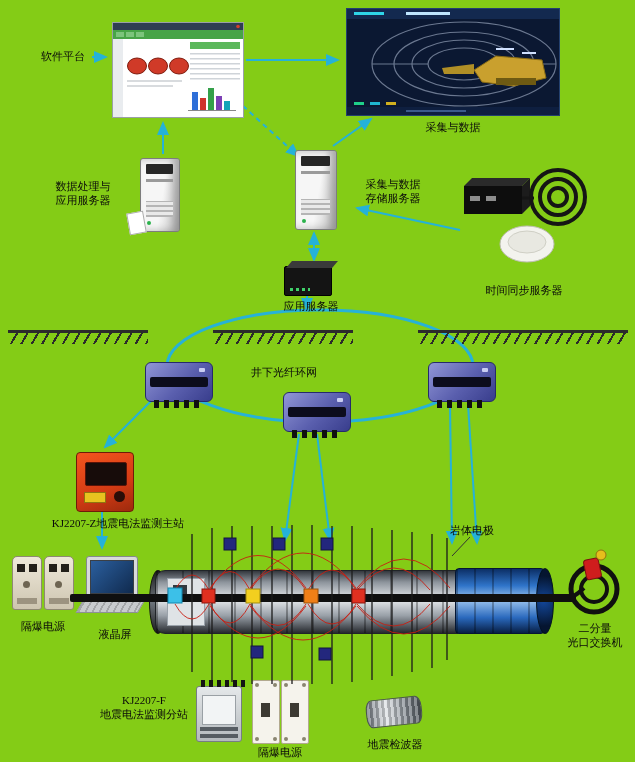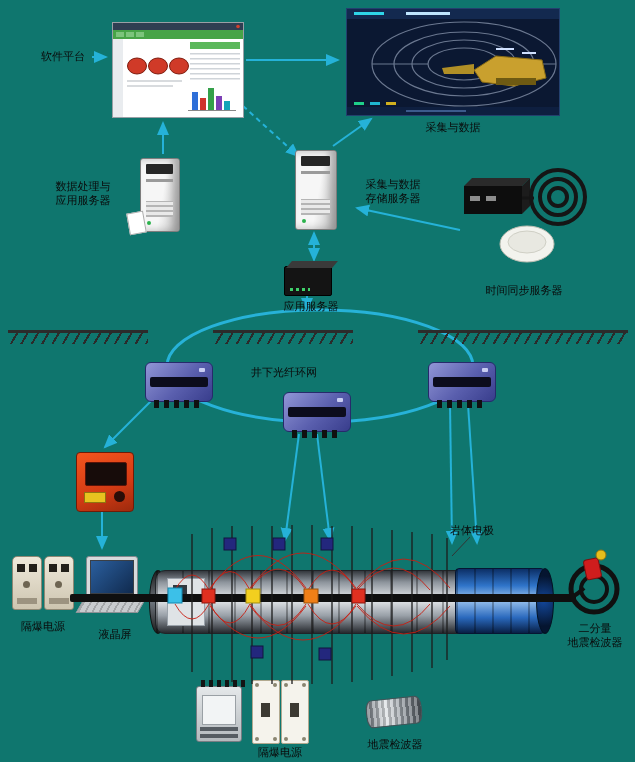--- a/index.html
+++ b/index.html
@@ -1,16 +1,16 @@
 <!DOCTYPE html>
 <html><head>
 <meta charset="utf-8">
 <style>
   html,body{margin:0;padding:0;background:#fff;}
-  #scene{position:relative;width:635px;height:762px;background:#0f766e;overflow:hidden;
+  #scene{position:relative;width:635px;height:762px;background:#84cc16;overflow:hidden;
          font-family:Liberation Serif, serif;}
   .abs{position:absolute;}
   .lbl{position:absolute;font-size:11px;line-height:1.25;color:#0a0a0a;
        white-space:pre-line;text-align:center;}
   
   .hatch{position:absolute;top:330px;height:11px;border-top:3px solid #2b2b2b;
          background:repeating-linear-gradient(120deg,transparent 0 7px,#2b2b2b 7px 9px);}
   
   .server{position:absolute;background:linear-gradient(100deg,#f6f6f6 55%,#c3c3c3);
           border:1px solid #7d7d7d;border-radius:3px;box-shadow:inset -6px 0 8px rgba(0,0,0,.25);}
@@ -362,21 +362,24 @@
 
   <div class="lbl" style="left:34px;top:50px;width:58px;">软件平台</div>
   <div class="lbl" style="left:408px;top:121px;width:90px;">采集与数据</div>
   <div class="lbl" style="left:50px;top:180px;width:66px;">数据处理与
 应用服务器</div>
   <div class="lbl" style="left:360px;top:178px;width:66px;">采集与数据
 存储服务器</div>
   <div class="lbl" style="left:474px;top:284px;width:100px;">时间同步服务器</div>
   <div class="lbl" style="left:276px;top:300px;width:70px;">应用服务器</div>
   <div class="lbl" style="left:242px;top:366px;width:84px;">井下光纤环网</div>
+  <div class="lbl" style="left:30px;top:517px;width:176px;">KJ2207-Z地震电法监测主站</div>
   <div class="lbl" style="left:444px;top:524px;width:56px;">岩体电极</div>
   <div class="lbl" style="left:14px;top:620px;width:58px;">隔爆电源</div>
   <div class="lbl" style="left:92px;top:628px;width:46px;text-align:center;">液晶屏</div>
   <div class="lbl" style="left:556px;top:622px;width:78px;">二分量
-地震检波器</div>
+光口交换机</div>
+  <div class="lbl" style="left:94px;top:694px;width:100px;">KJ2207-F
+地震电法监测分站</div>
   <div class="lbl" style="left:250px;top:746px;width:60px;">隔爆电源</div>
   <div class="lbl" style="left:362px;top:738px;width:66px;">地震检波器</div>
 
 </div>
 
 </body></html>

